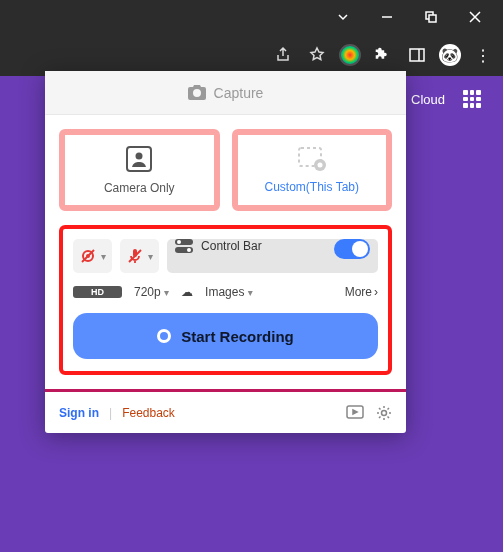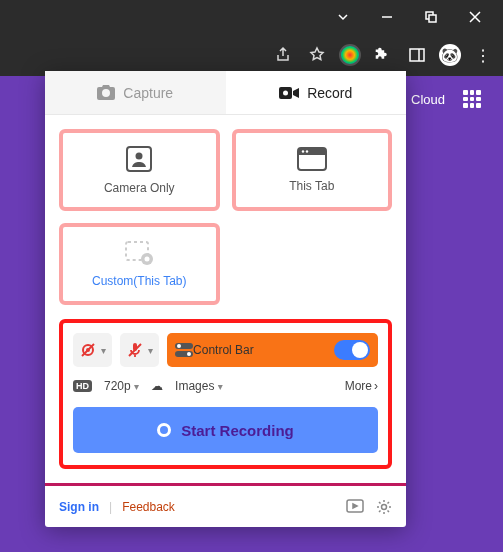--- a/index.html
+++ b/index.html
@@ -13,42 +13,42 @@
 .avatar{width:22px;height:22px;border-radius:50%;background:#fff;display:flex;align-items:center;justify-content:center;font-size:14px}
 .pagebar{position:absolute;right:8px;top:90px;display:flex;align-items:center;gap:18px;padding:0 14px;color:#fff;font-size:13px}
 .grid-apps{width:18px;height:18px;display:grid;grid-template-columns:repeat(3,1fr);grid-template-rows:repeat(3,1fr);gap:2px}
 .grid-apps span{background:#fff;border-radius:1px}
 .popup{position:absolute;left:45px;top:71px;width:361px;background:#fff;border-radius:3px;box-shadow:0 4px 24px rgba(0,0,0,.35);display:flex;flex-direction:column}
 .tabs{display:flex;height:44px;border-bottom:1px solid #e8e8e8}
 .tab{flex:1;display:flex;align-items:center;justify-content:center;gap:8px;font-size:14px;color:#9a9a9a;cursor:pointer}
 .tab.active{color:#222;background:#fff}
 .tab:not(.active){background:#f5f5f5}
 .mode-grid{display:grid;grid-template-columns:1fr 1fr;gap:12px;padding:14px}
-.mode{border:4px solid #fca5a5;border-radius:6px;height:82px;display:flex;flex-direction:column;align-items:center;justify-content:center;gap:8px;font-size:12px;color:#555;cursor:pointer}
+.mode{border:6px solid #fca5a5;border-radius:6px;height:82px;display:flex;flex-direction:column;align-items:center;justify-content:center;gap:8px;font-size:12px;color:#555;cursor:pointer}
 .mode.selected{border:2px solid #4b8cff;background:#eef5ff;color:#3b7cff}
 .mode.disabled{color:#3b82f6}
 .mode .mi{font-size:26px}
 .highlight{margin:0 14px 14px;border:4px solid #ff1a1a;border-radius:6px;padding:10px 10px 12px}
 .row1{display:flex;align-items:center;gap:8px}
 .iconbtn{background:#f2f2f2;border-radius:5px;height:34px;display:flex;align-items:center;padding:0 6px;gap:4px}
 .iconbtn .redslash{color:#e53935;font-size:18px;position:relative}
 .dd{color:#888;font-size:10px}
-.cbar{flex:1;background:#f97316;border-radius:5px;height:34px;display:flex;align-items:center;padding:0 8px;font-size:12px;color:#333}
+.cbar{flex:1;background:#e5e5e5;border-radius:5px;height:34px;display:flex;align-items:flex-start;padding:0 8px;gap:8px;font-size:12px;color:#333}
 .toggle{width:36px;height:20px;background:#3b7cff;border-radius:10px;position:relative;margin-left:auto}
 .toggle::after{content:"";position:absolute;right:2px;top:2px;width:16px;height:16px;background:#fff;border-radius:50%}
 .row2{display:flex;align-items:center;gap:12px;margin-top:12px;font-size:12px;color:#444}
 .row2 .more{margin-left:auto;display:flex;align-items:flex-start;gap:2px}
-.startbtn{margin-top:14px;background:#5a8eff;color:#4c1d95;height:46px;border-radius:5px;display:flex;align-items:center;justify-content:center;gap:10px;font-size:15px;font-weight:600;cursor:pointer}
+.startbtn{margin-top:14px;background:#5a8eff;color:#0f172a;height:46px;border-radius:14px;display:flex;align-items:center;justify-content:center;gap:10px;font-size:15px;font-weight:600;cursor:pointer}
 .dotrec{width:14px;height:14px;border:3px solid #fff;border-radius:50%}
 .footer{border-top:3px solid #be185d;height:44px;display:flex;align-items:center;padding:0 14px;gap:10px;font-size:12px}
 .signin{color:#2f6df6;font-weight:600}
 .fsep{color:#ccc}
 .fb{color:#c2410c}
 .ficons{margin-left:auto;display:flex;gap:12px;color:#888;font-size:14px}
-.hd{background:#555;color:#fff;font-size:9px;padding:1px 3px;border-radius:3px;font-weight:700}
+.hd{background:#555;color:#fff;font-size:9px;padding:1px 18px;border-radius:3px;font-weight:700}
 svg{display:block}
 </style>
 </head>
 <body>
 
 <div class="titlebar">
   <div class="tbtn">
       <svg width="14" height="14" viewBox="0 0 14 14">
         <path d="M3 5l4 4 4-4" stroke-width="1.5"></path>
       </svg>
@@ -114,48 +114,31 @@
     </div>
 </div>
 
 <div class="popup">
   <div class="tabs">
     <div class="tab">
       <svg width="18" height="15" viewBox="0 0 18 15">
           <path fill="#9a9a9a" d="M6 0l-1 2H2a2 2 0 00-2 2v9a2 2 0 002 2h14a2 2 0 002-2V4a2 2 0 00-2-2h-3l-1-2H6zm3 4a4 4 0 110 8 4 4 0 010-8z"></path>
         </svg>
       <span>Capture</span>
-    </div>
-    <div class="tab active">
-      <svg width="20" height="14" viewBox="0 0 20 14">
-          <rect x="0" y="1" width="13" height="12" rx="2" fill="#222"></rect>
-          <path d="M14 5l6-3v10l-6-3z" fill="#222"></path>
-          <circle cx="6.5" cy="7" r="2.5" fill="#fff"></circle>
-        </svg>
-      <span>Record</span>
     </div>
   </div>
 
   <div class="mode-grid">
     <div class="mode">
       <svg class="mi" width="28" height="28" viewBox="0 0 28 28">
           <rect x="2" y="2" width="24" height="24" rx="3" fill="none" stroke="#555" stroke-width="2"></rect>
           <circle cx="14" cy="11" r="3.5" fill="#555"></circle>
           <path d="M7 22c1-4 4-5 7-5s6 1 7 5" fill="#555"></path>
         </svg>
       <span>Camera Only</span>
-    </div>
-    <div class="mode">
-      <svg class="mi" width="30" height="24" viewBox="0 0 30 24">
-          <rect x="1" y="1" width="28" height="22" rx="3" fill="none" stroke="#555" stroke-width="2"></rect>
-          <rect x="1" y="1" width="28" height="7" fill="#555"></rect>
-          <circle cx="6" cy="4.5" r="1.2" fill="#fff"></circle>
-          <circle cx="10" cy="4.5" r="1.2" fill="#fff"></circle>
-        </svg>
-      <span>This Tab</span>
     </div>
     <div class="mode disabled">
       <svg class="mi" width="30" height="26" viewBox="0 0 30 26">
           <rect x="2" y="2" width="22" height="18" rx="2" fill="none" stroke="#ccc" stroke-width="2" stroke-dasharray="3 3"></rect>
           <circle cx="23" cy="19" r="6" fill="#ccc"></circle>
           <circle cx="23" cy="19" r="2.5" fill="#fff"></circle>
         </svg>
       <span>Custom(This Tab)</span>
     </div>
   </div>

